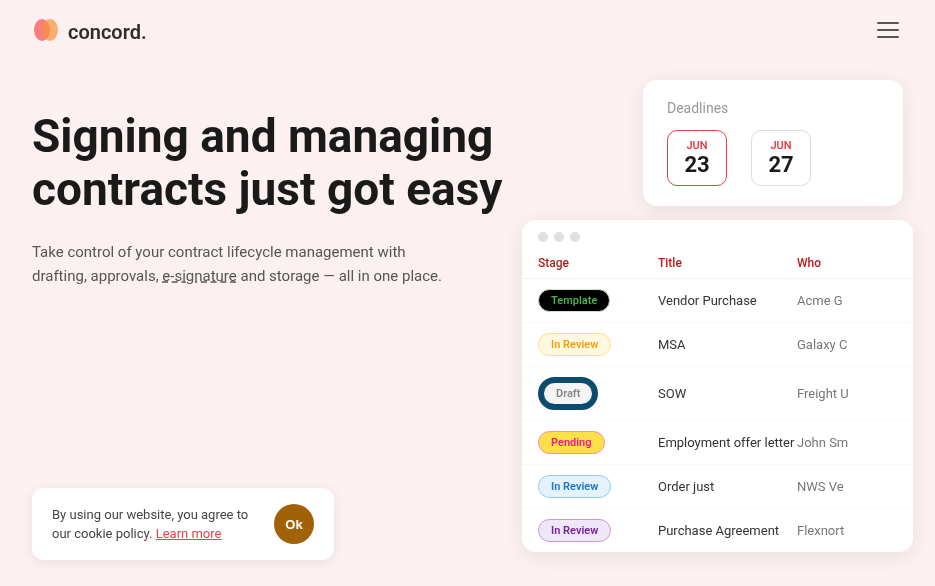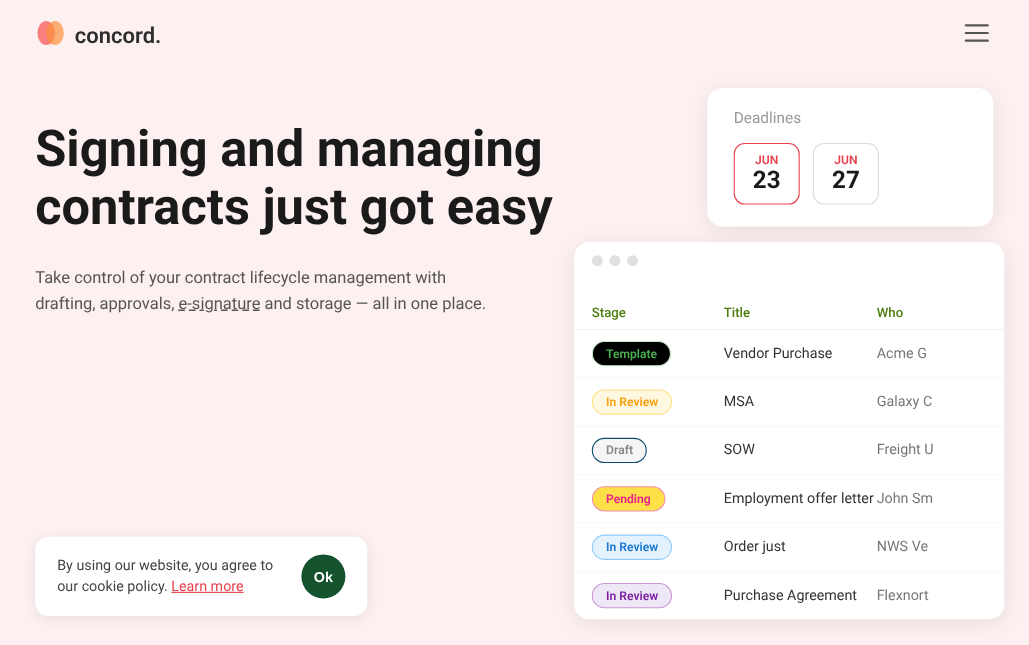--- a/index.html
+++ b/index.html
@@ -96,21 +96,21 @@
     .cookie-text {
       font-size: 13px;
       color: #444;
       line-height: 1.5;
     }
     .cookie-text a {
       color: #e8404a;
       text-decoration: underline;
     }
     .cookie-ok {
-      background: #14532d;
+      background: #a16207;
       color: white;
       border: none;
       border-radius: 50%;
       width: 40px;
       height: 40px;
       font-size: 13px;
       font-weight: 600;
       cursor: pointer;
       flex-shrink: 0;
     }
@@ -134,21 +134,21 @@
       width: 260px;
       z-index: 2;
     }
     .deadlines-title {
       font-size: 14px;
       color: #999;
       margin-bottom: 14px;
     }
     .deadline-dates {
       display: flex;
-      gap: 12px;
+      gap: 24px;
     }
     .deadline-date {
       border: 1.5px solid #ddd;
       border-radius: 10px;
       padding: 8px 14px;
       text-align: center;
       min-width: 60px;
     }
     .deadline-date.active {
       border-color: #e8404a;
@@ -188,23 +188,22 @@
       background: #e0e0e0;
     }
     .table-header {
       display: grid;
       grid-template-columns: 120px 1fr 100px;
       padding: 6px 16px 8px;
       border-bottom: 1px solid #f0f0f0;
     }
     .th {
       font-size: 12px;
-      color: #4d7c0f;
+      color: #b91c1c;
       font-weight: 500;
-      margin-top: 21px;
     }
     .table-row-item {
       display: grid;
       grid-template-columns: 120px 1fr 100px;
       padding: 10px 16px;
       border-bottom: 1px solid #f8f8f8;
       align-items: center;
     }
     .table-row-item:last-child {
       border-bottom: none;
@@ -212,21 +211,21 @@
     .badge {
       display: inline-block;
       padding: 4px 12px;
       border-radius: 20px;
       font-size: 11px;
       font-weight: 600;
       text-align: center;
     }
     .badge-template { background: #000000; color: #4caf50; border: 1px solid #c8e6c9; }
     .badge-in-review-yellow { background: #fff8e1; color: #f59e0b; border: 1px solid #ffe082; }
-    .badge-draft { background: #f5f5f5; color: #888; border: 1px solid #0c4a6e; }
+    .badge-draft { background: #f5f5f5; color: #888; border: 6px solid #0c4a6e; }
     .badge-pending { background: #fde047; color: #e91e8c; border: 1px solid #f48fb1; }
     .badge-in-review-blue { background: #e3f2fd; color: #1976d2; border: 1px solid #90caf9; }
     .badge-in-review-purple { background: #ede7f6; color: #7b1fa2; border: 1px solid #ce93d8; }
     .row-title {
       font-size: 13px;
       color: #333;
     }
     .row-who {
       font-size: 13px;
       color: #777;

